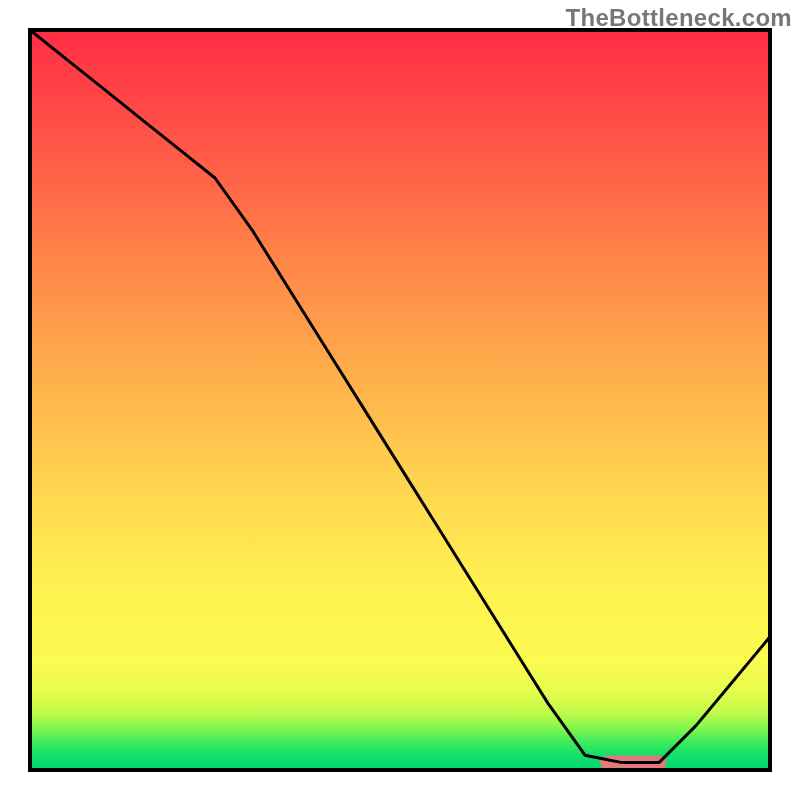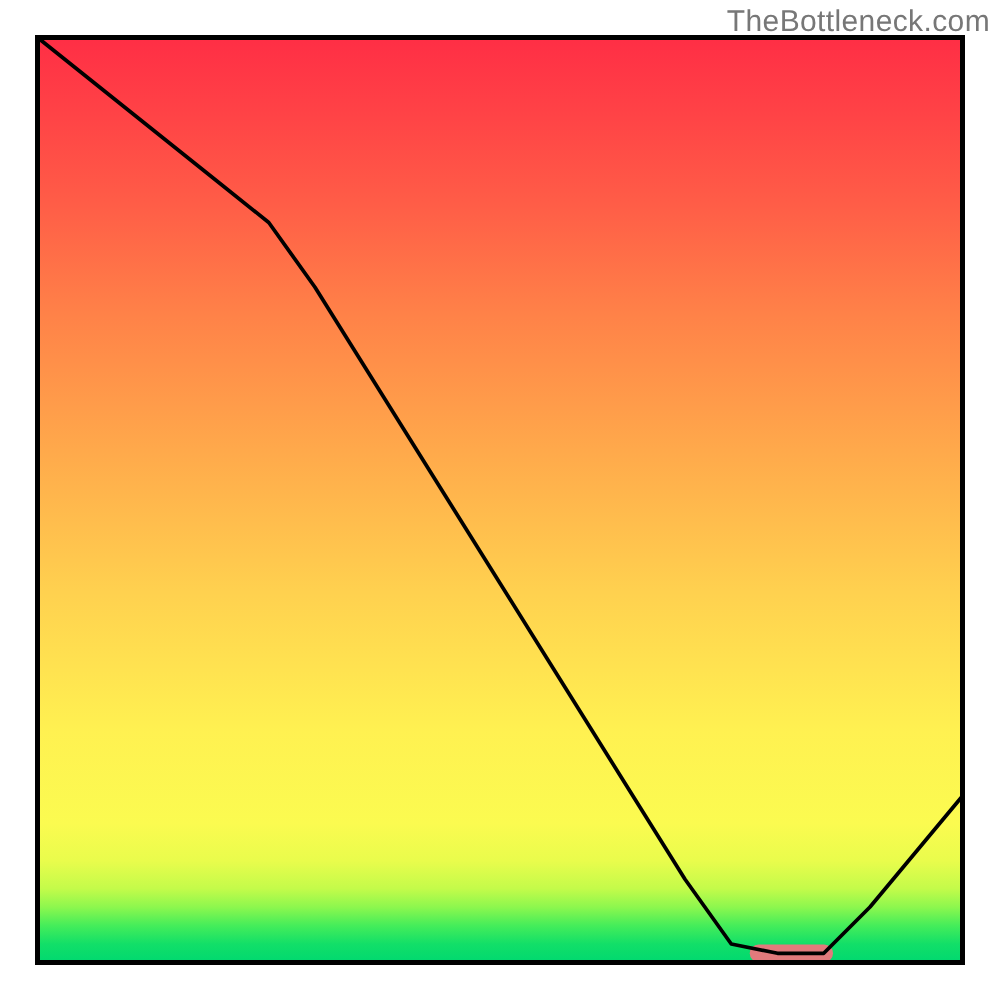--- a/index.html
+++ b/index.html
@@ -13,21 +13,21 @@
   .chart-root {
     position: relative;
     width: 800px;
     height: 800px;
   }
   .watermark {
     position: absolute;
     top: 4px;
     right: 8px;
     font-size: 24px;
-    font-weight: normal;
+    font-weight: bold;
     color: #777;
     z-index: 50;
     letter-spacing: 0.3px;
     user-select: none;
   }
   svg.plot {
     position: absolute;
     inset: 0;
     width: 800px;
     height: 800px;

